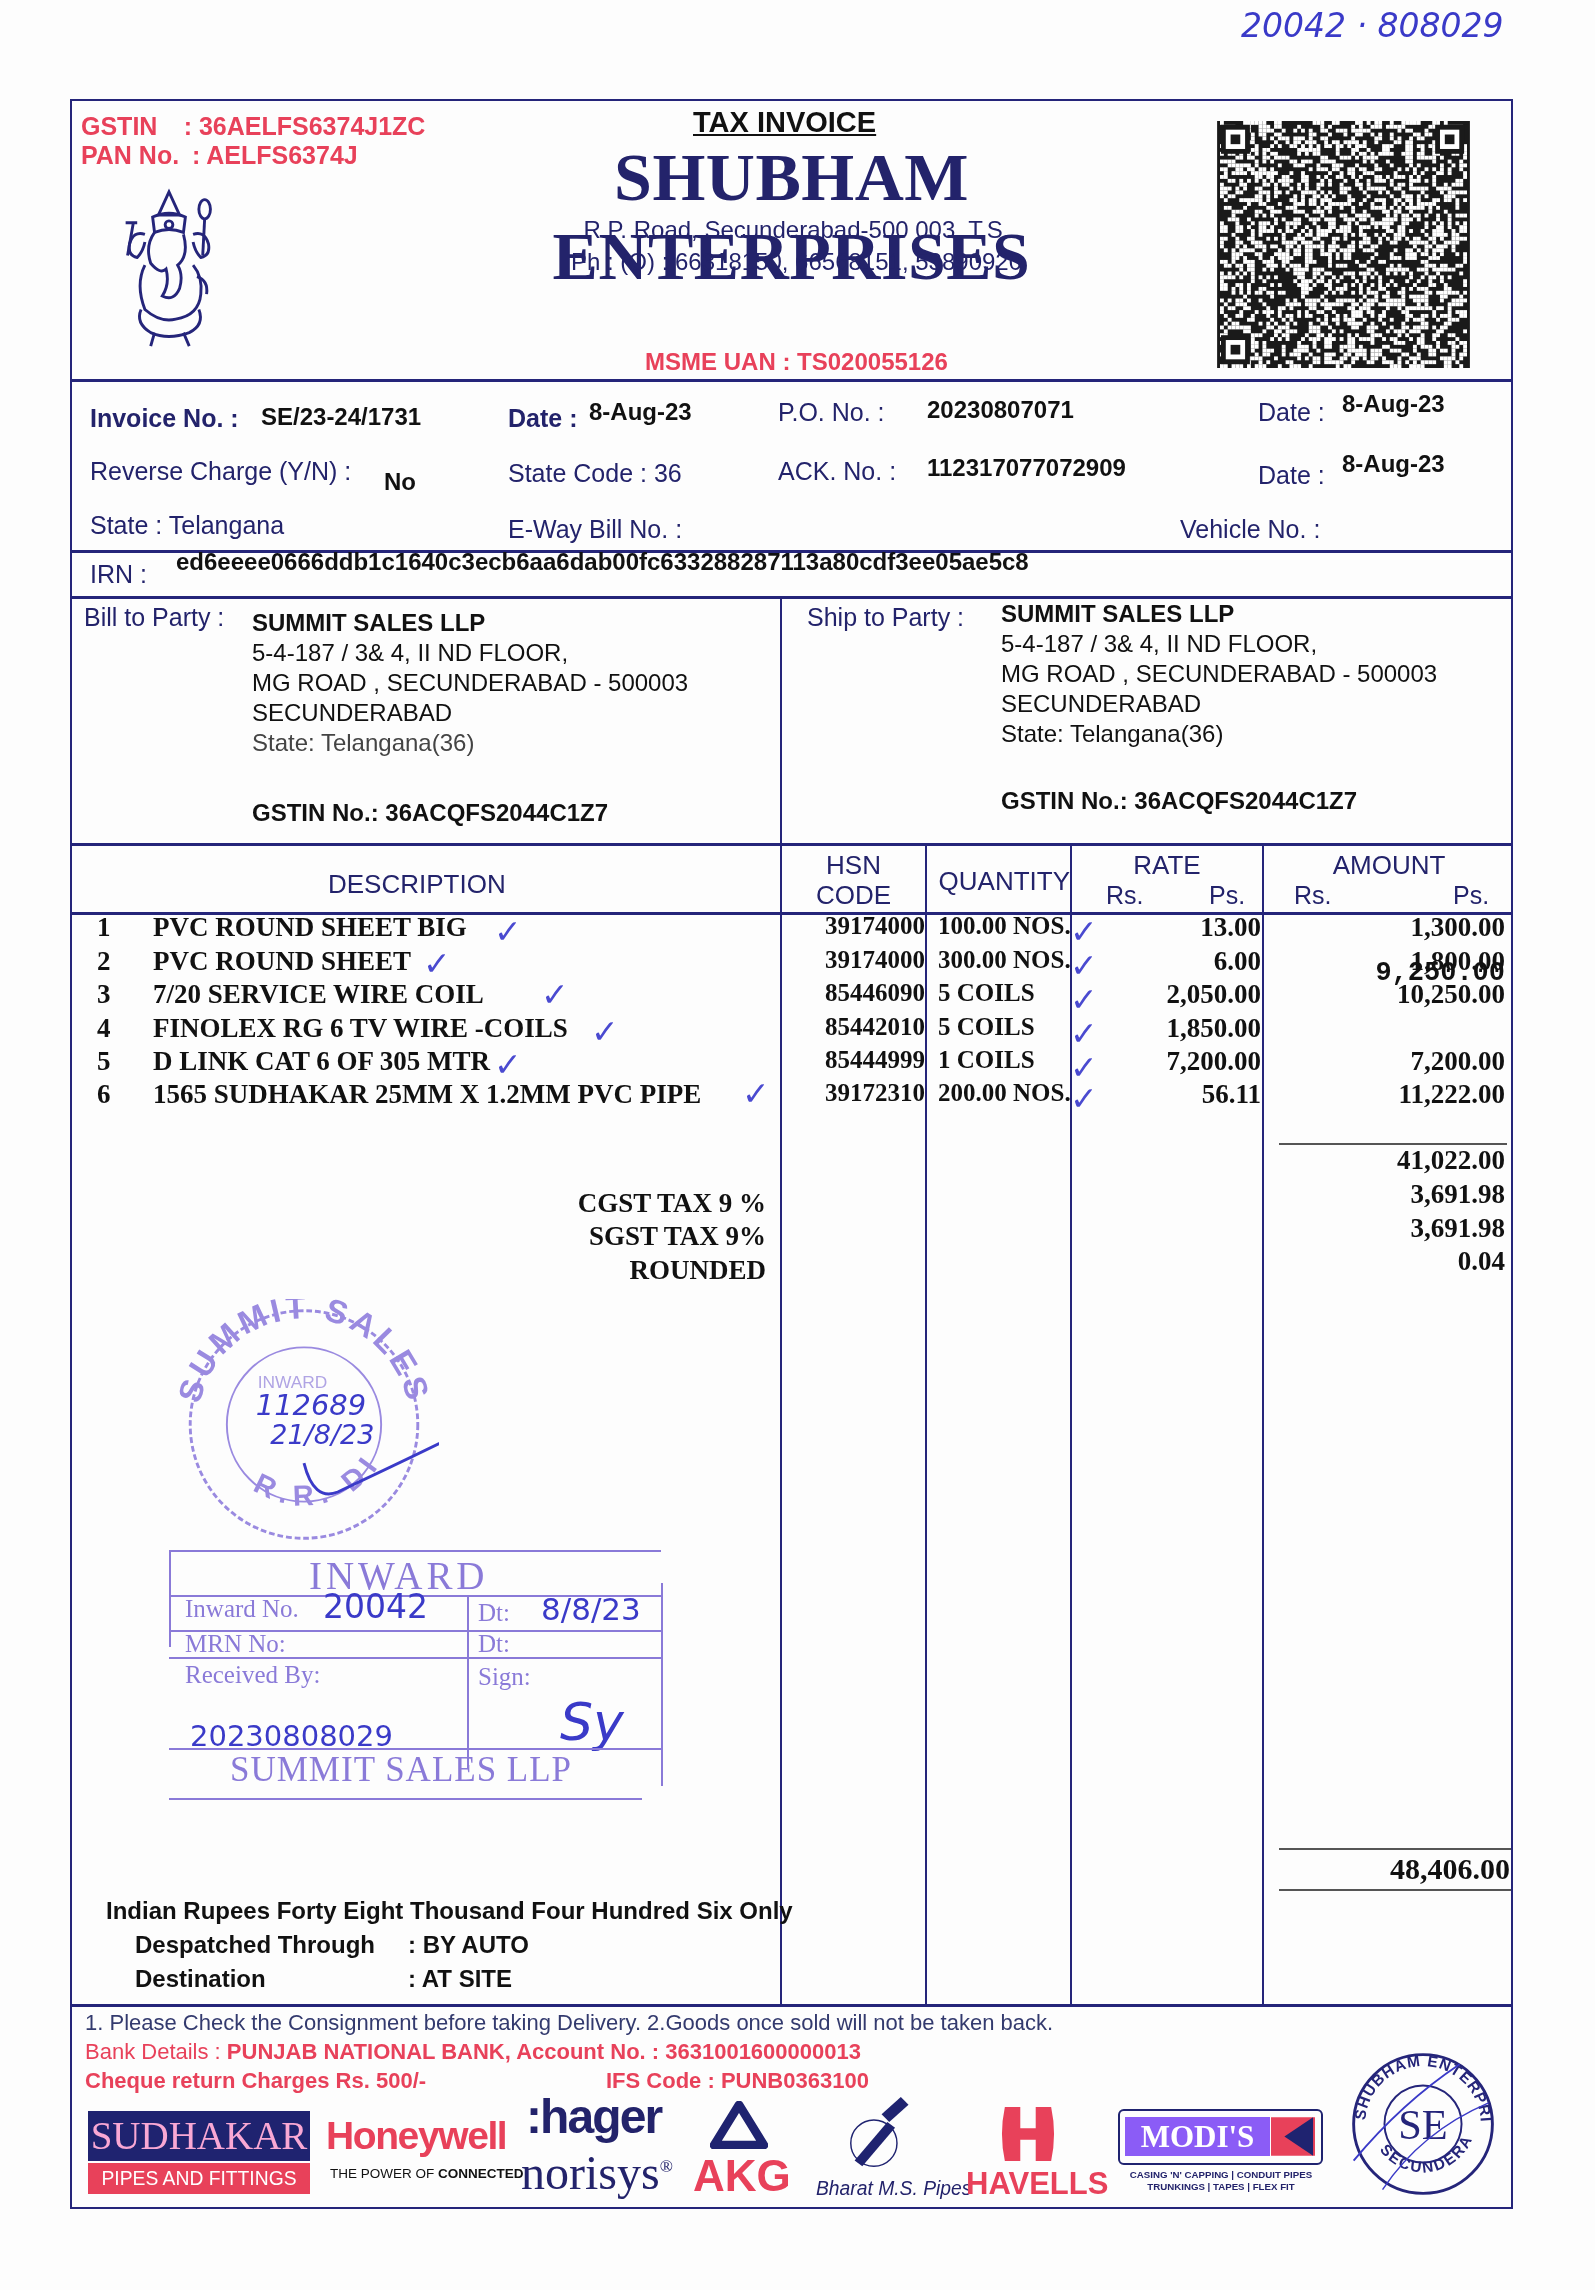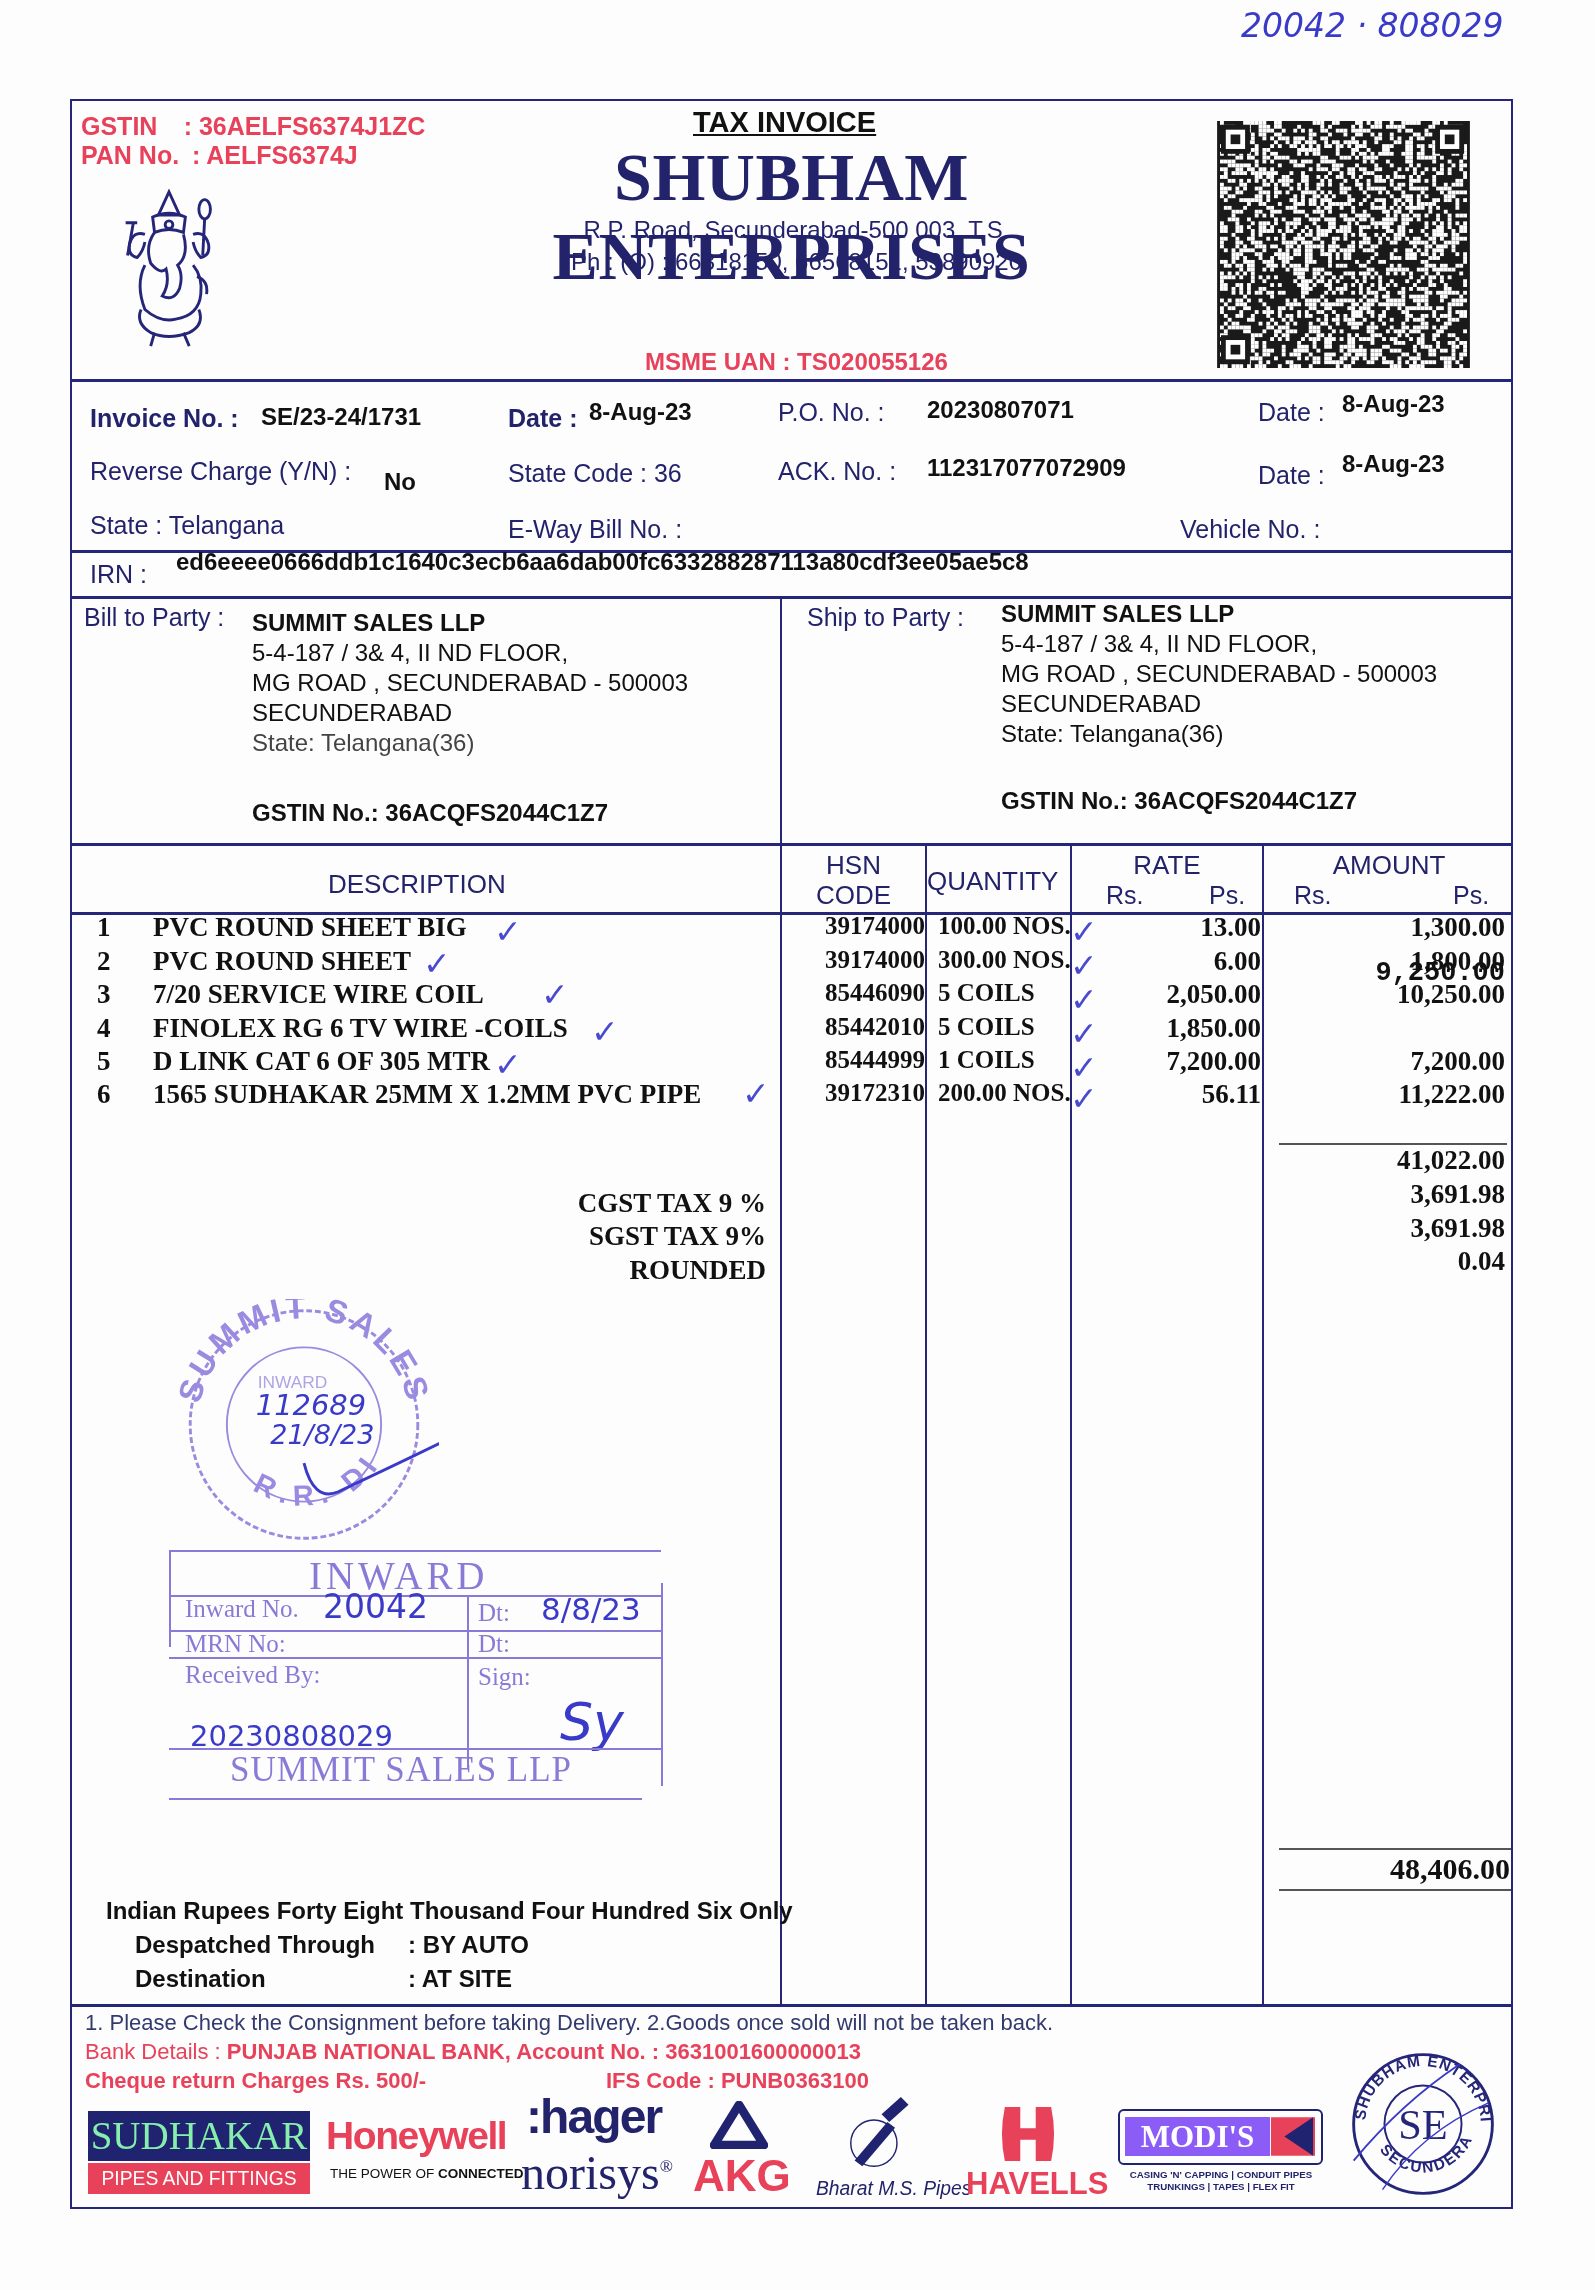--- a/index.html
+++ b/index.html
@@ -1942,21 +1942,21 @@
   <div class="vline" style="left:780px;top:843px;height:1163px;"></div>
   <div class="vline" style="left:925px;top:843px;height:1163px;"></div>
   <div class="vline" style="left:1070px;top:843px;height:1163px;"></div>
   <div class="vline" style="left:1262px;top:843px;height:1163px;"></div>
 
   <div class="abs navy" style="left:328px;top:869px;font-size:26px;">DESCRIPTION</div>
   <div class="abs navy" style="left:782px;top:850px;width:143px;text-align:center;font-size:26px;line-height:30px;">
     <div>HSN</div>
     <div>CODE</div>
   </div>
-  <div class="abs navy" style="left:927px;top:866px;width:143px;text-align:left;font-size:26px;">QUANTITY</div>
+  <div class="abs navy" style="left:927px;top:866px;width:143px;text-align:right;font-size:26px;">QUANTITY</div>
   <div class="abs navy" style="left:1072px;top:850px;width:190px;text-align:center;font-size:26px;">RATE</div>
   <div class="abs navy" style="left:1106px;top:881px;font-size:25px;">Rs.</div>
   <div class="abs navy" style="left:1209px;top:881px;font-size:25px;">Ps.</div>
   <div class="abs navy" style="left:1264px;top:850px;width:250px;text-align:center;font-size:26px;">AMOUNT</div>
   <div class="abs navy" style="left:1294px;top:881px;font-size:25px;">Rs.</div>
   <div class="abs navy" style="left:1453px;top:881px;font-size:25px;">Ps.</div>
   <div class="hline" style="left:70px;top:912px;width:1443px;"></div>
 
   <div id="rows-container">
 
@@ -2086,21 +2086,21 @@
 
 <div>
   <div class="abs navy" style="left:85px;top:2010px;font-size:22px;color:#333a6e;">1. Please Check the Consignment before taking Delivery.  2.Goods once sold will not be taken back.</div>
   <div class="abs red" style="left:85px;top:2039px;font-size:22px;">
     <span>Bank Details :</span>
     <span style="font-weight:bold">PUNJAB NATIONAL BANK, Account No.  : 3631001600000013</span>
   </div>
   <div class="abs red" style="left:85px;top:2068px;font-size:22px;font-weight:bold;">Cheque return Charges Rs. 500/-</div>
   <div class="abs red" style="left:606px;top:2068px;font-size:22px;font-weight:bold;">IFS Code : PUNB0363100</div>
 
-  <div class="abs" style="left:88px;top:2111px;width:222px;height:50px;background:#1f2370;color:#86efac;text-align:center;">
+  <div class="abs" style="left:88px;top:2111px;width:222px;height:50px;background:#1f2370;color:#f9a8d4;text-align:center;">
     <span class="serif" style="font-size:39px;line-height:50px;">SUDHAKAR</span>
   </div>
   <div class="abs" style="left:88px;top:2163px;width:222px;height:31px;background:#e8415a;color:#fff;text-align:center;font-size:19.3px;line-height:31px;">PIPES AND FITTINGS</div>
 
   <div class="abs red" style="left:326px;top:2114px;font-size:39px;font-weight:bold;letter-spacing:-1.4px;">Honeywell</div>
   <div class="abs blk" style="left:330px;top:2166px;font-size:13.5px;">
     <span>THE POWER OF </span><b>CONNECTED</b>
   </div>
 
   <div class="abs navy" style="left:526px;top:2089px;font-size:48px;font-weight:bold;letter-spacing:-1.9px;">:hager</div>

